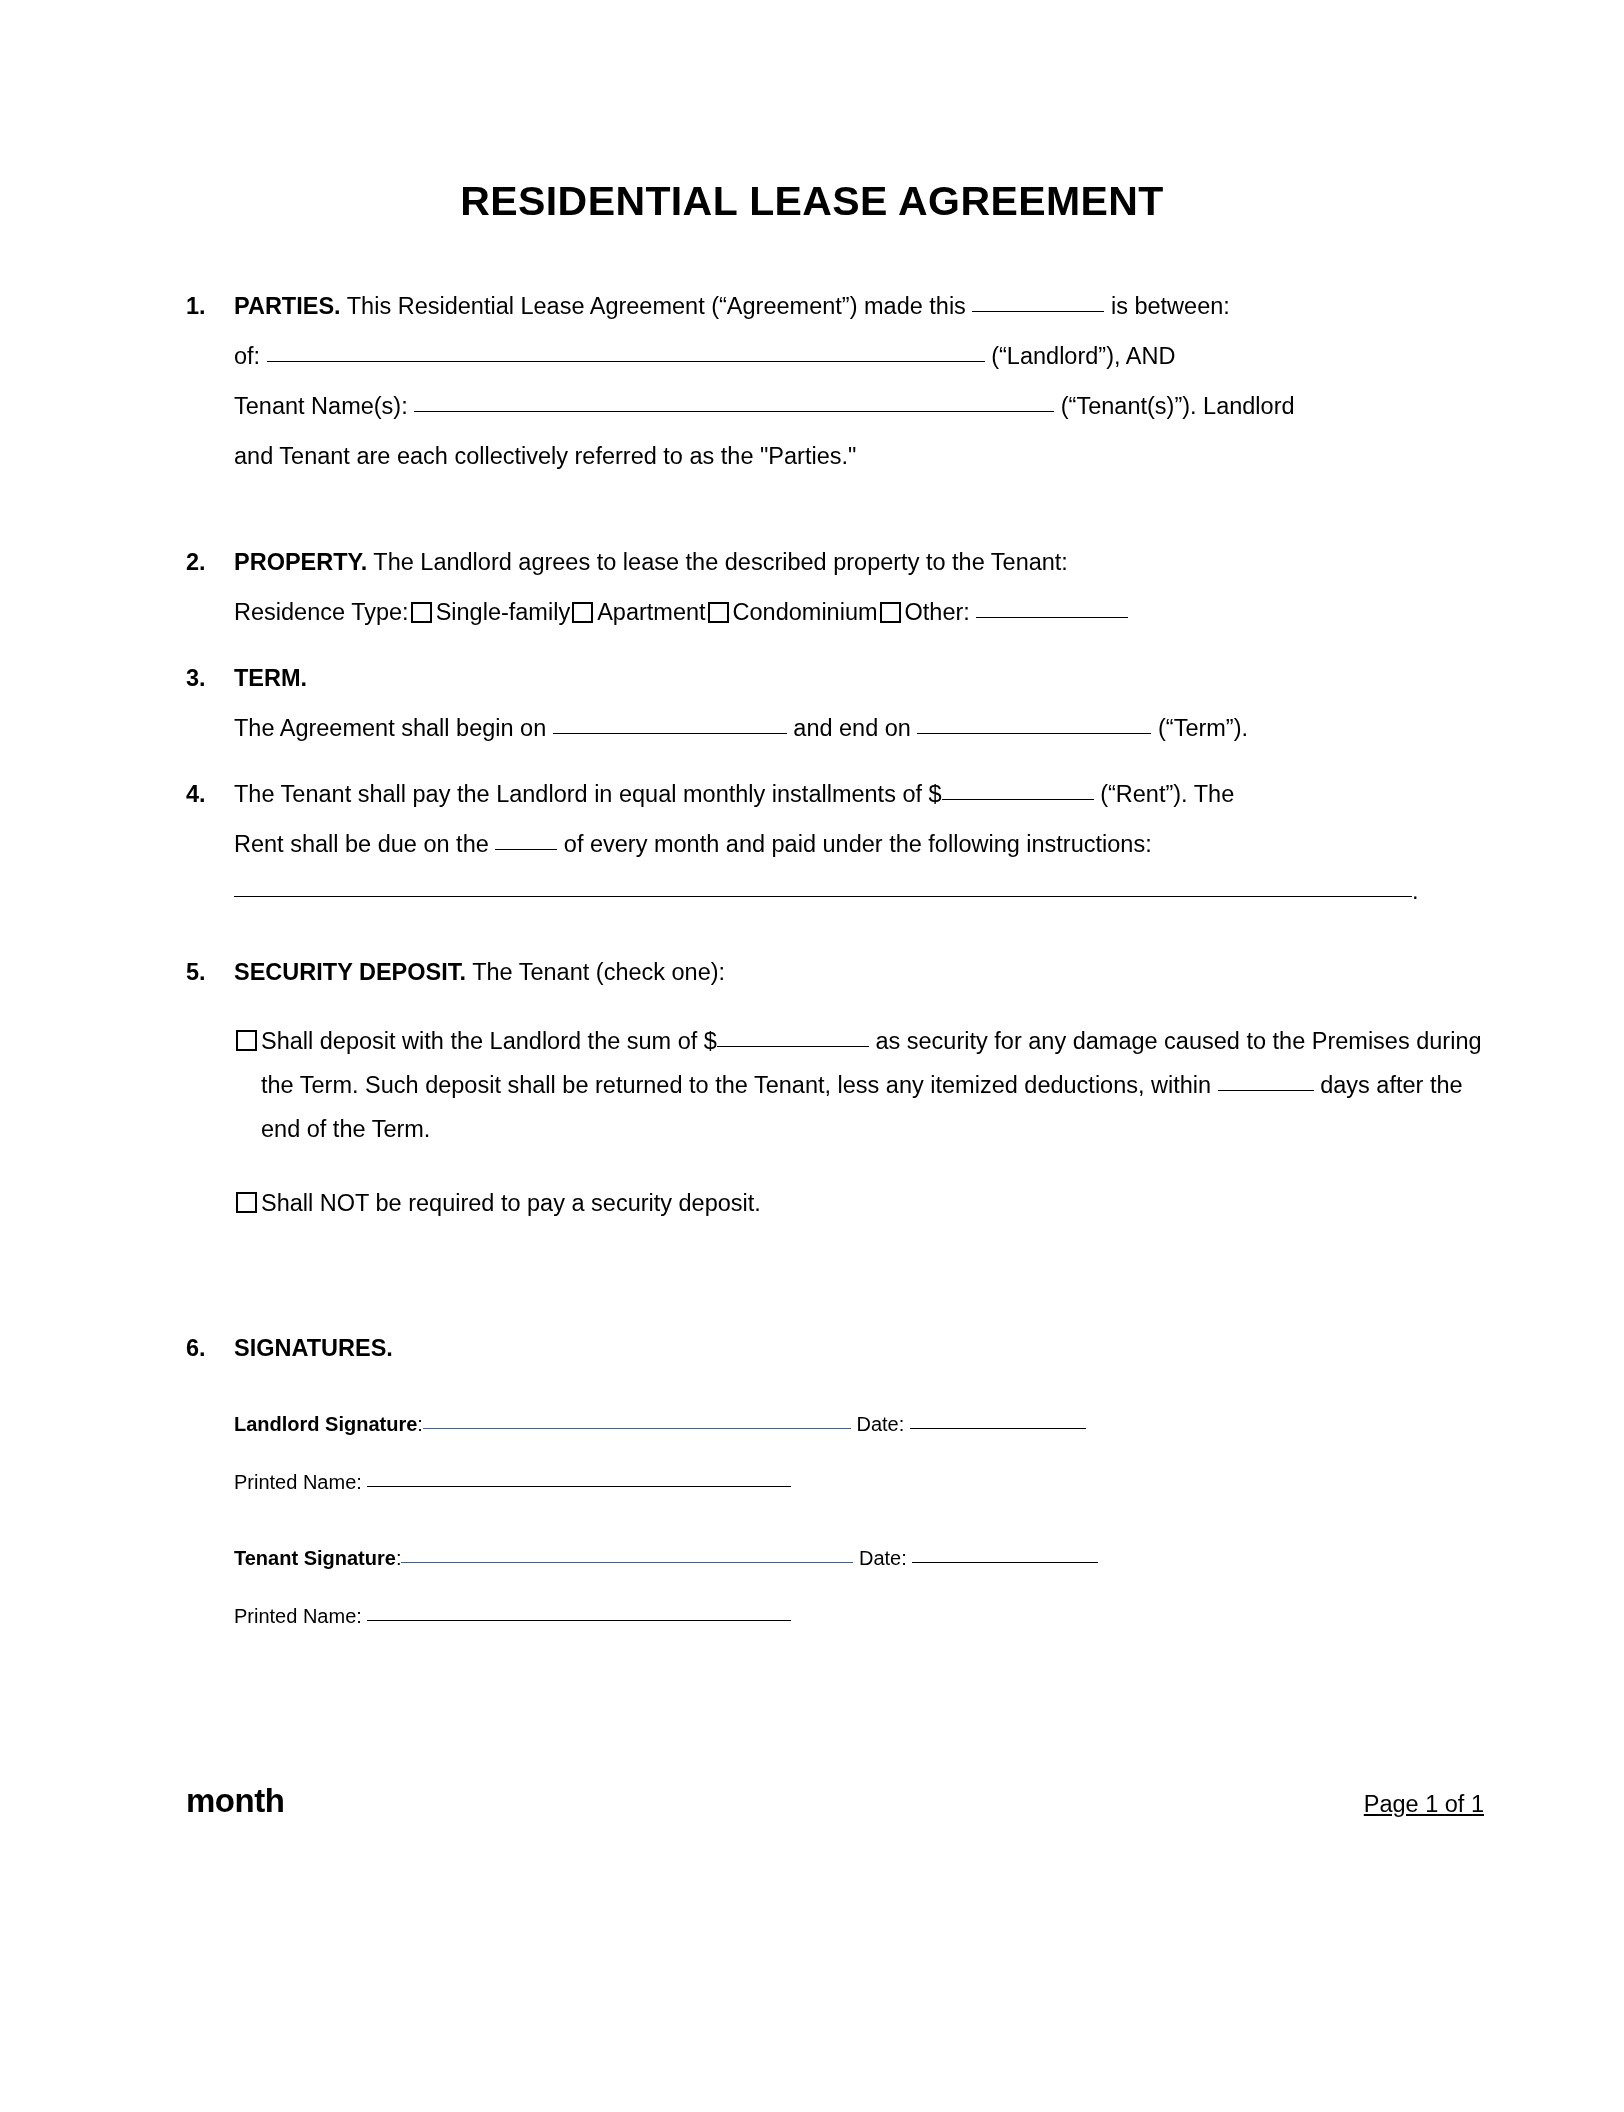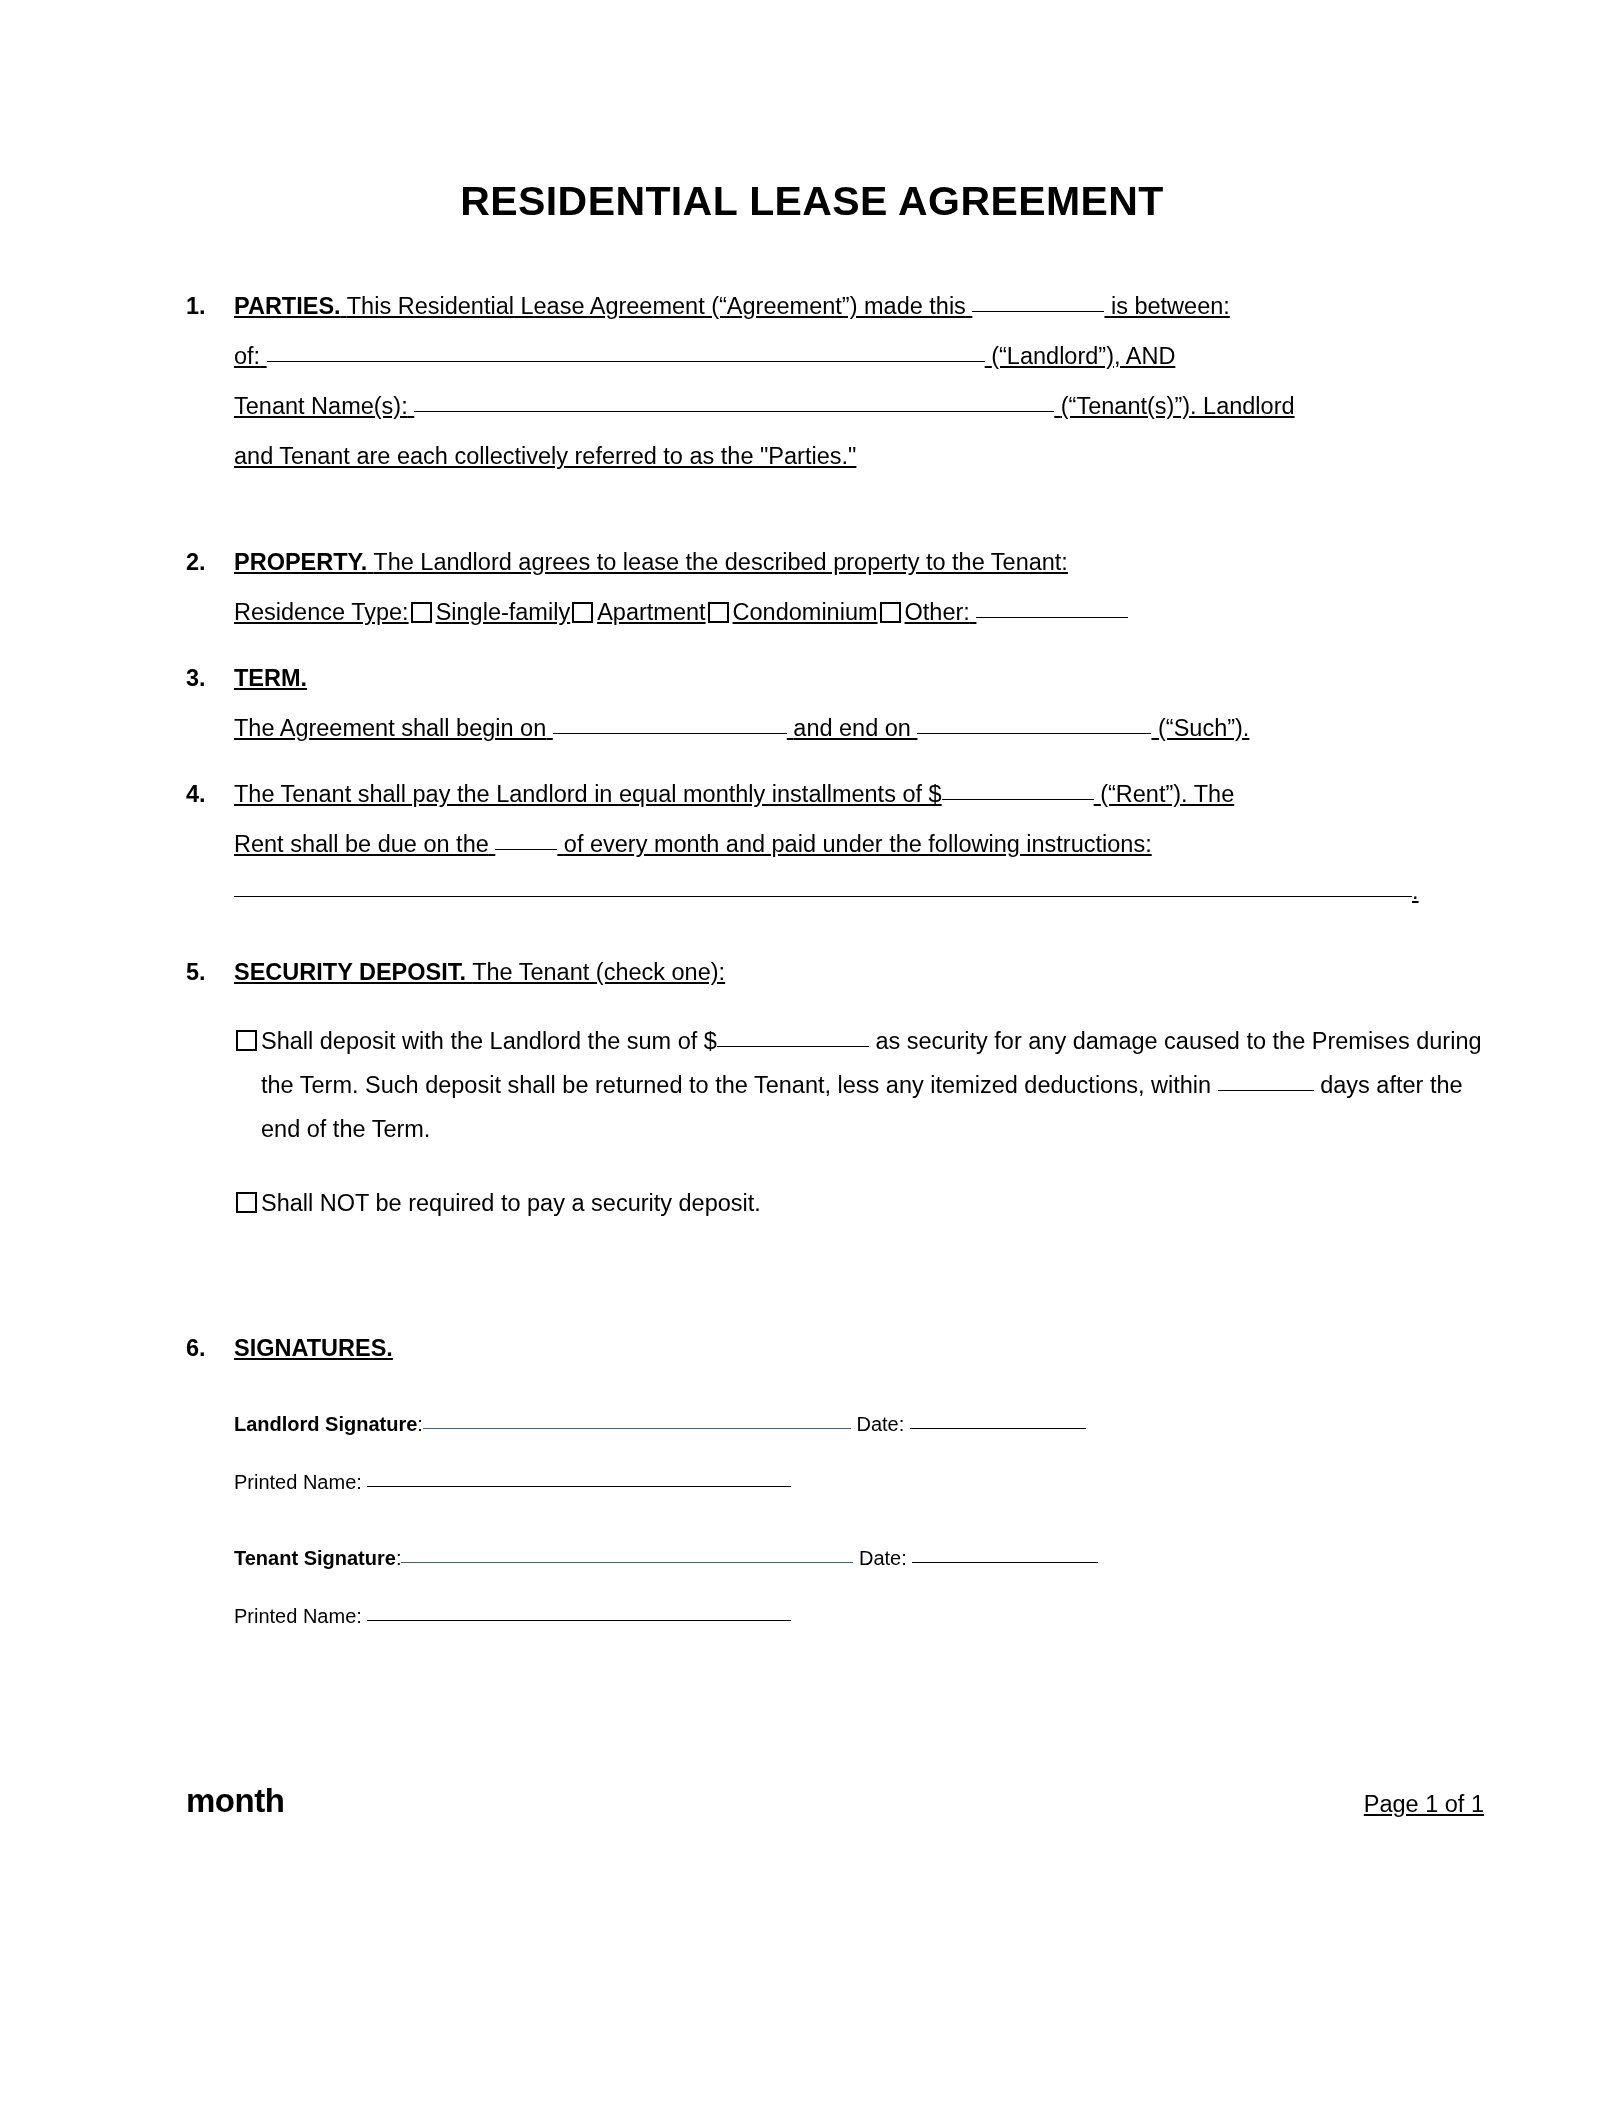--- a/index.html
+++ b/index.html
@@ -47,21 +47,20 @@
     font-size: 23.5px;
     line-height: 50px;
   }
   .body-col {
     flex: 1 1 auto;
   }
   .ln {
     font-size: 23.5px;
     line-height: 50px;
     white-space: nowrap;
-    text-decoration: underline;
   }
   b.lbl {
     font-weight: bold;
   }
   .fill {
     display: inline-block;
     border-bottom: 1.6px solid #000;
     vertical-align: 2px;
     height: 22px;
   }
@@ -171,21 +170,21 @@
       <div class="num">3.</div>
       <div class="body-col">
         <div class="ln">
           <b class="lbl">TERM.</b>
         </div>
         <div class="ln">
           <span>The Agreement shall begin on</span>
           <span class="fill" style="width:234px"></span>
           <span>and end on</span>
           <span class="fill" style="width:234px"></span>
-          <span>(“Such”).</span>
+          <span>(“Term”).</span>
         </div>
       </div>
     </div>
 
     <div class="clause gap-sm">
       <div class="num">4.</div>
       <div class="body-col">
         <div class="ln">
           <span>The Tenant shall pay the Landlord in equal monthly installments of $</span><span class="fill" style="width:152px"></span>
           <span>(“Rent”). The</span>

